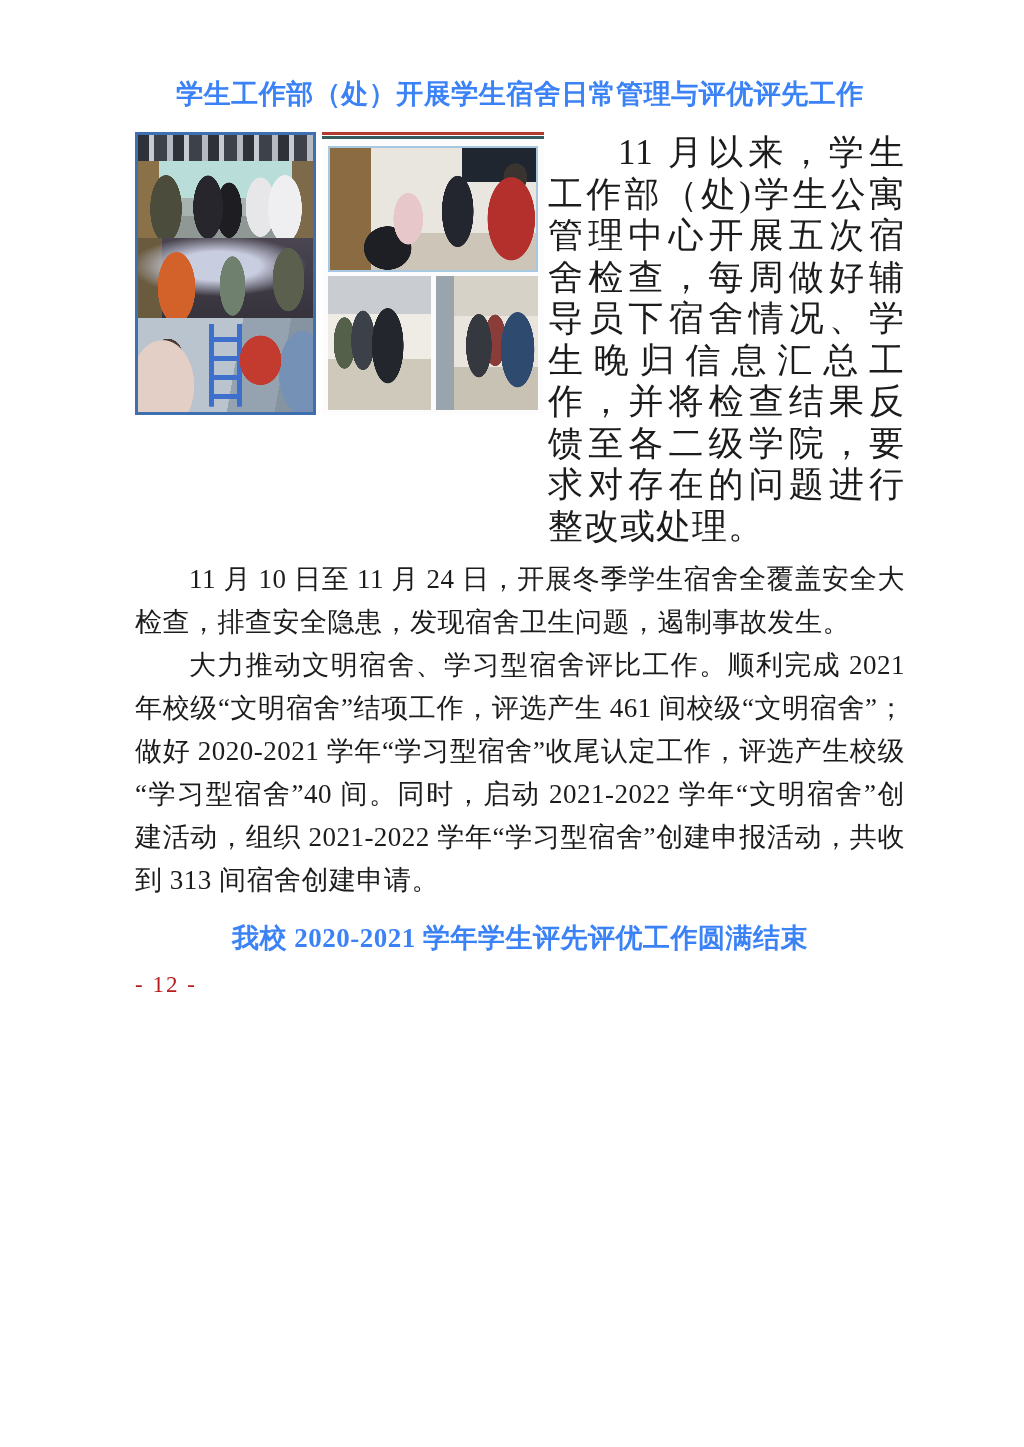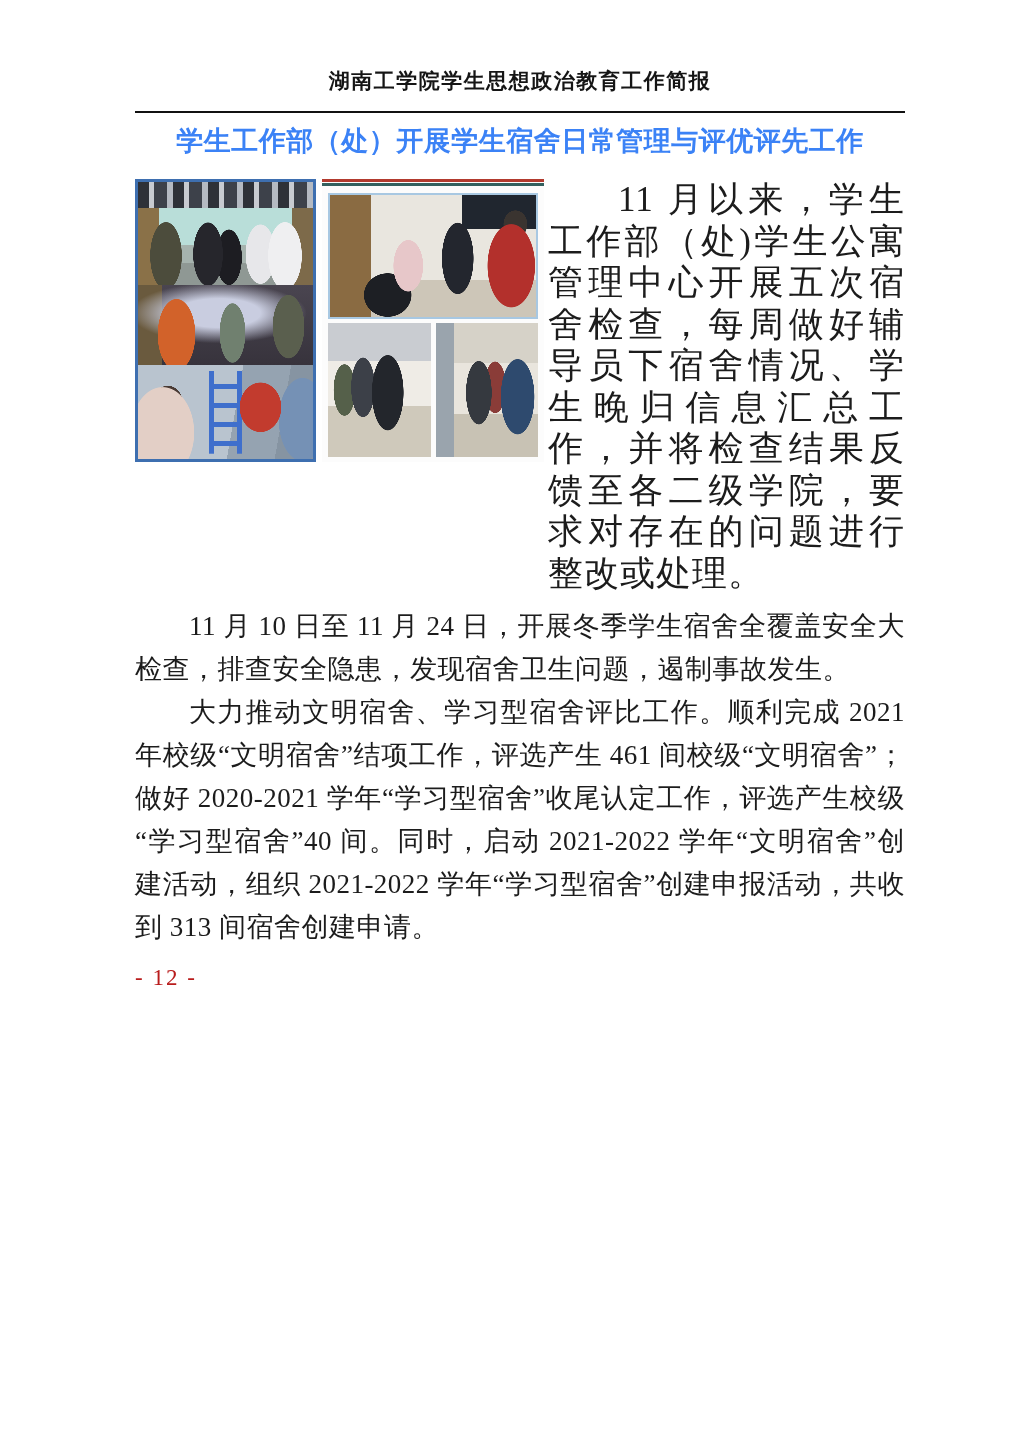--- a/index.html
+++ b/index.html
@@ -123,23 +123,20 @@
       linear-gradient(#d6d2c8 0 30%, #e9e5dd 30% 68%, #c8c2b4 68%);
   }
   
   .page-footer { margin-top: 16px; font-size: 23px; letter-spacing: 2px; color: #b91c1c; }
 </style>
 </head>
 <body>
 
 <div class="page">
 
-  <header class="doc-header">
-    <div class="title">湖南工学院学生思想政治教育工作简报</div>
-  </header>
 
 
   <h2 class="sec-heading h-one">学生工作部（处）开展学生宿舍日常管理与评优评先工作</h2>
 
   <section class="photo-row">
 
     <div class="collage-left">
       <div class="cl-strip"></div>
       <div class="cl-photo cl-photo1"></div>
       <div class="cl-photo cl-photo2"></div>
@@ -156,18 +153,19 @@
       </div>
     </div>
 
     <p class="side-text">11 月以来，学生工作部（处)学生公寓管理中心开展五次宿舍检查，每周做好辅导员下宿舍情况、学生晚归信息汇总工作，并将检查结果反馈至各二级学院，要求对存在的问题进行整改或处理。</p>
   </section>
 
   <p class="body-p p-first">11 月 10 日至 11 月 24 日，开展冬季学生宿舍全覆盖安全大检查，排查安全隐患，发现宿舍卫生问题，遏制事故发生。</p>
 
   <p class="body-p">大力推动文明宿舍、学习型宿舍评比工作。顺利完成 2021 年校级“文明宿舍”结项工作，评选产生 461 间校级“文明宿舍”；做好 2020-2021 学年“学习型宿舍”收尾认定工作，评选产生校级“学习型宿舍”40 间。同时，启动 2021-2022 学年“文明宿舍”创建活动，组织 2021-2022 学年“学习型宿舍”创建申报活动，共收到 313 间宿舍创建申请。</p>
 
+  <h2 class="sec-heading h-two">我校 2020-2021 学年学生评先评优工作圆满结束</h2>
 
 
 
   <footer class="page-footer">- 12 -</footer>
 
 </div>
 
 </body></html>

